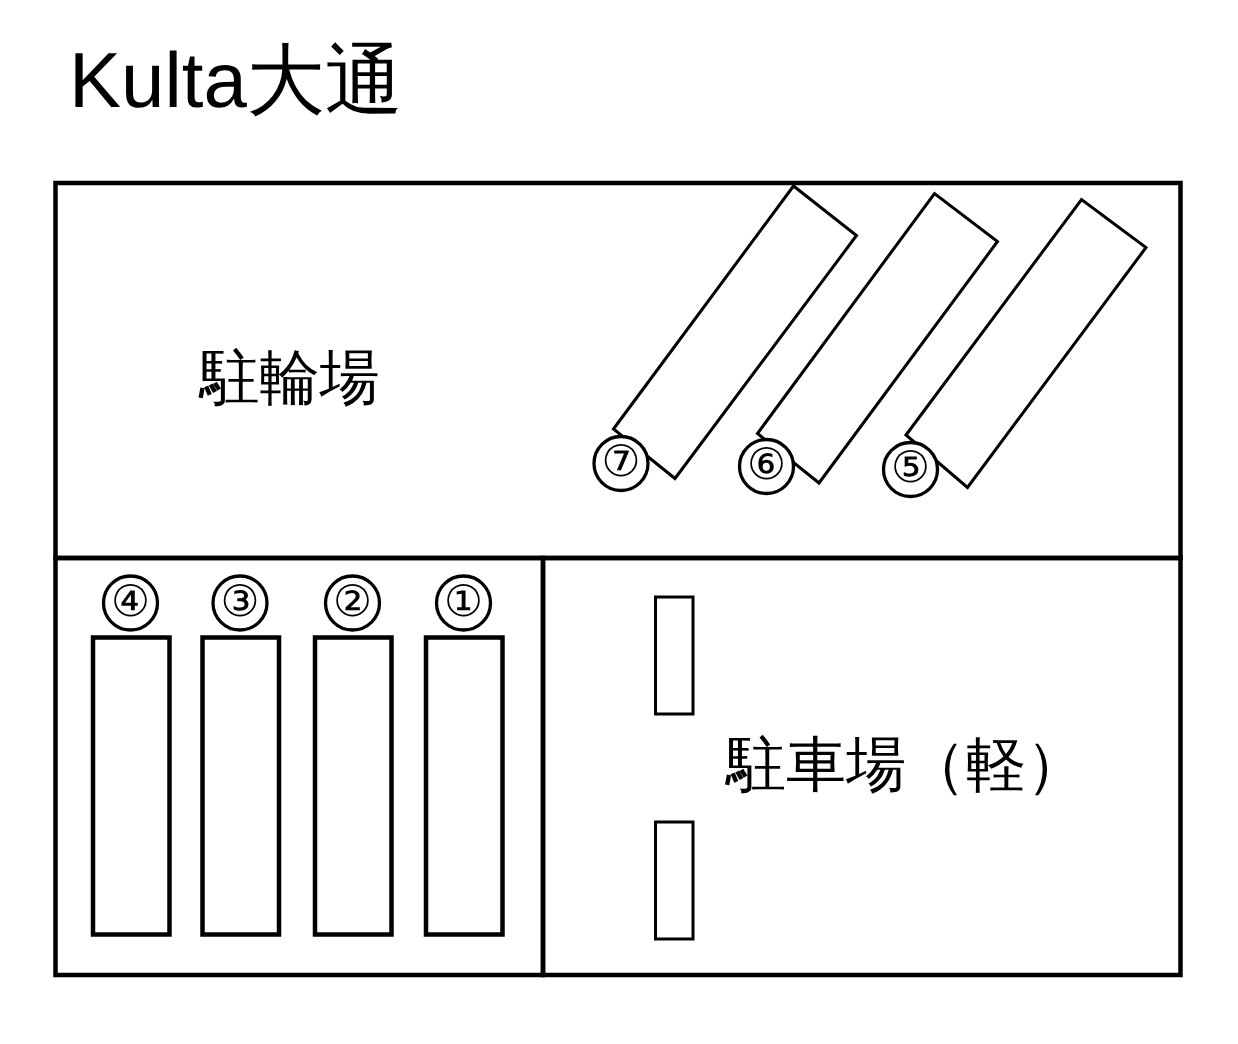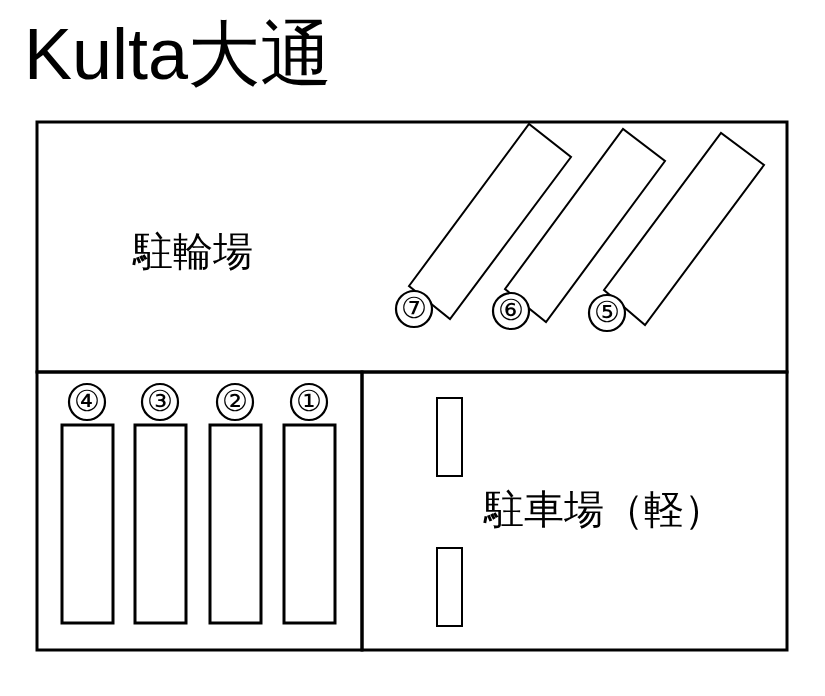--- a/index.html
+++ b/index.html
@@ -16,23 +16,23 @@
     position: relative;
   }
   #page {
     position: relative;
     width: 825px;
     height: 696px;
     background: #ffffff;
   }
   #title {
     position: absolute;
-    left: 24px;
+    left: 46px;
     top: 19px;
-    font-size: 72px;
+    font-size: 52px;
     line-height: 70px;
     font-weight: 400;
     letter-spacing: 0px;
     white-space: nowrap;
     color: #000000;
   }
   #plan-svg {
     position: absolute;
     left: 0;
     top: 0;

